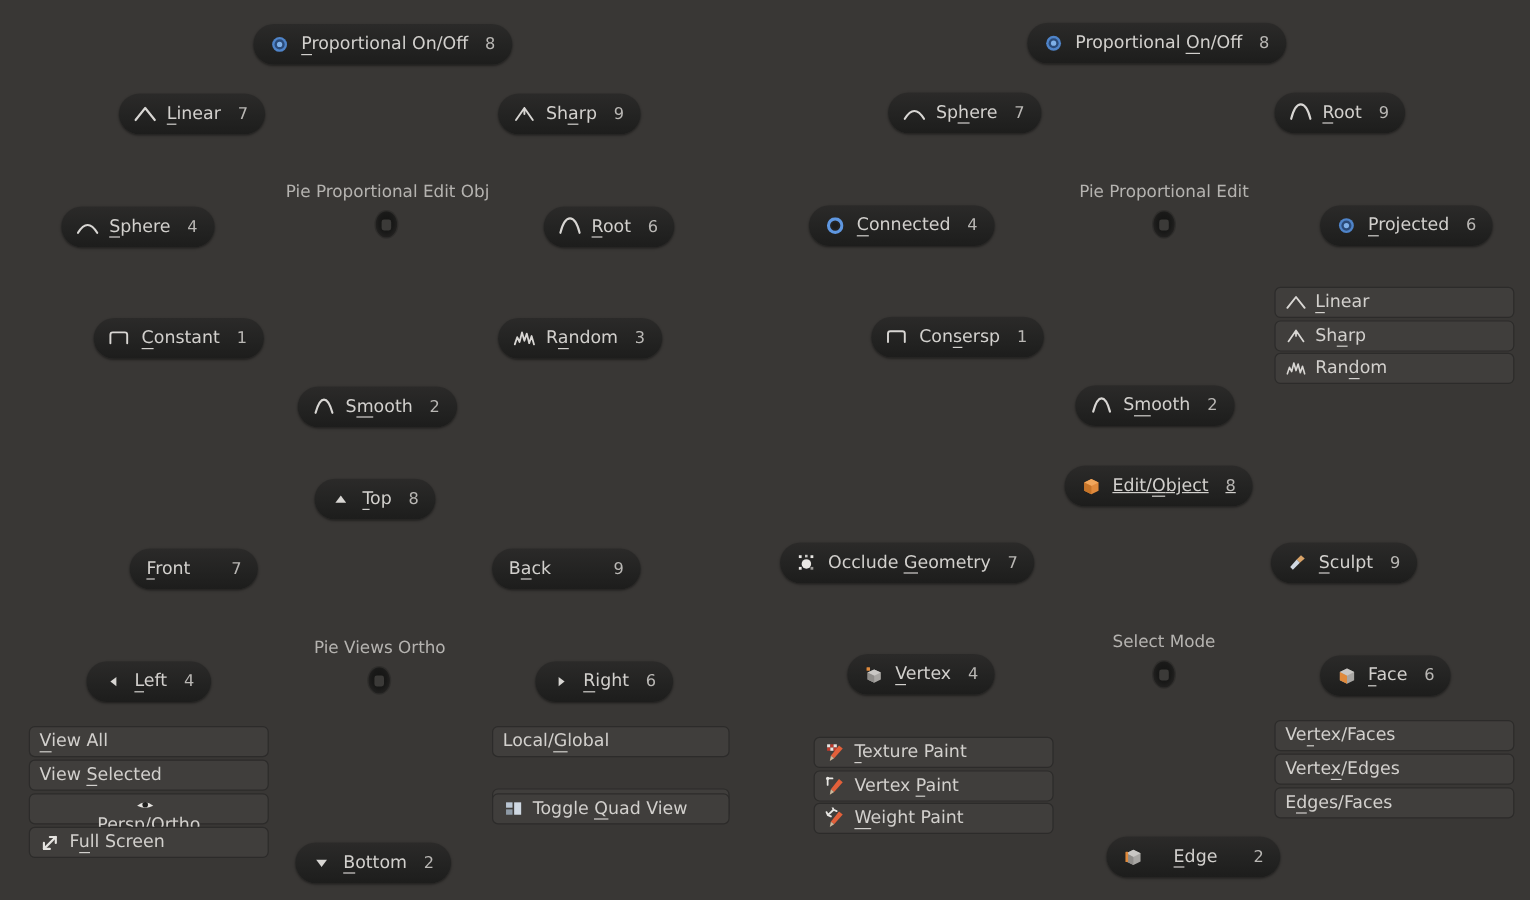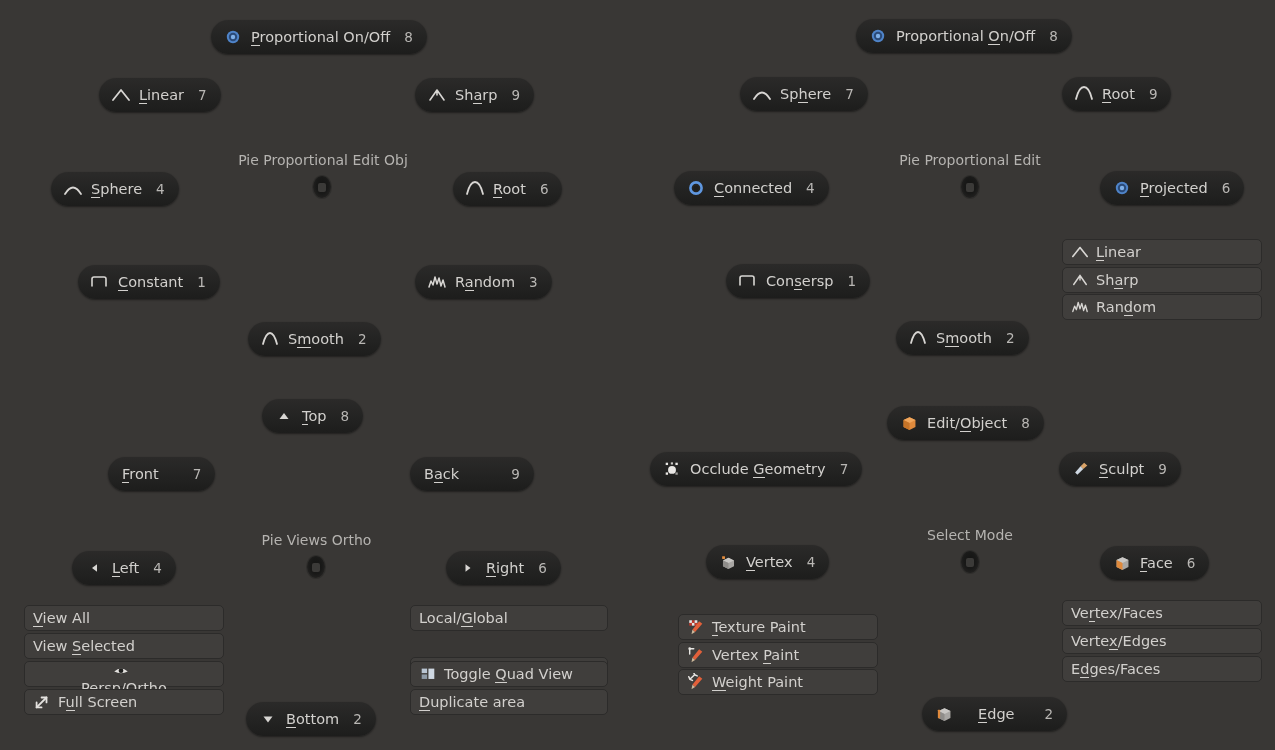--- a/index.html
+++ b/index.html
@@ -398,28 +398,25 @@
   <div class="item" style="left:410px;top:661px;width:198px;">
     <span class="ico">
       <svg width="18" height="18" viewBox="0 0 20 20">
         <rect x="3" y="4" width="6" height="5" fill="#b9c5d2"></rect>
         <rect x="3" y="10.5" width="6" height="5" fill="#8e9aa6"></rect>
         <rect x="10.5" y="4" width="6.5" height="11.5" fill="#cfd8e2"></rect>
       </svg>
     </span>
     <span><span>Toggle </span><u>Q</u><span>uad View</span></span>
   </div>
-  <div class="item" style="left:410px;top:689px;width:198px;">
-    <span><span></span><u>D</u><span>uplicate area</span></span>
-  </div>
 
   <div class="pie-title" style="left:906px;top:527px;width:128px;">Select Mode</div>
   <div class="gizmo" style="left:961px;top:551px;"></div>
 
-  <div class="pie" style="left:887px;top:406px;">
+  <div class="pie" style="left:887px;top:388px;text-decoration:underline;">
     <span class="ico">
       <svg width="17" height="17" viewBox="0 0 20 20">
         <path d="M10 2.5 L17 6 L17 14 L10 17.5 L3 14 L3 6 Z" fill="#e08a3c"></path>
         <path d="M10 2.5 L17 6 L10 9.5 L3 6 Z" fill="#f0a65c"></path>
         <path d="M10 9.5 L10 17.5 L3 14 L3 6 Z" fill="#c67428"></path>
       </svg>
     </span>
     <span class="lbl"><span>Edit/</span><u>O</u><span>bject</span></span>
     <span class="key">8</span>
   </div>

